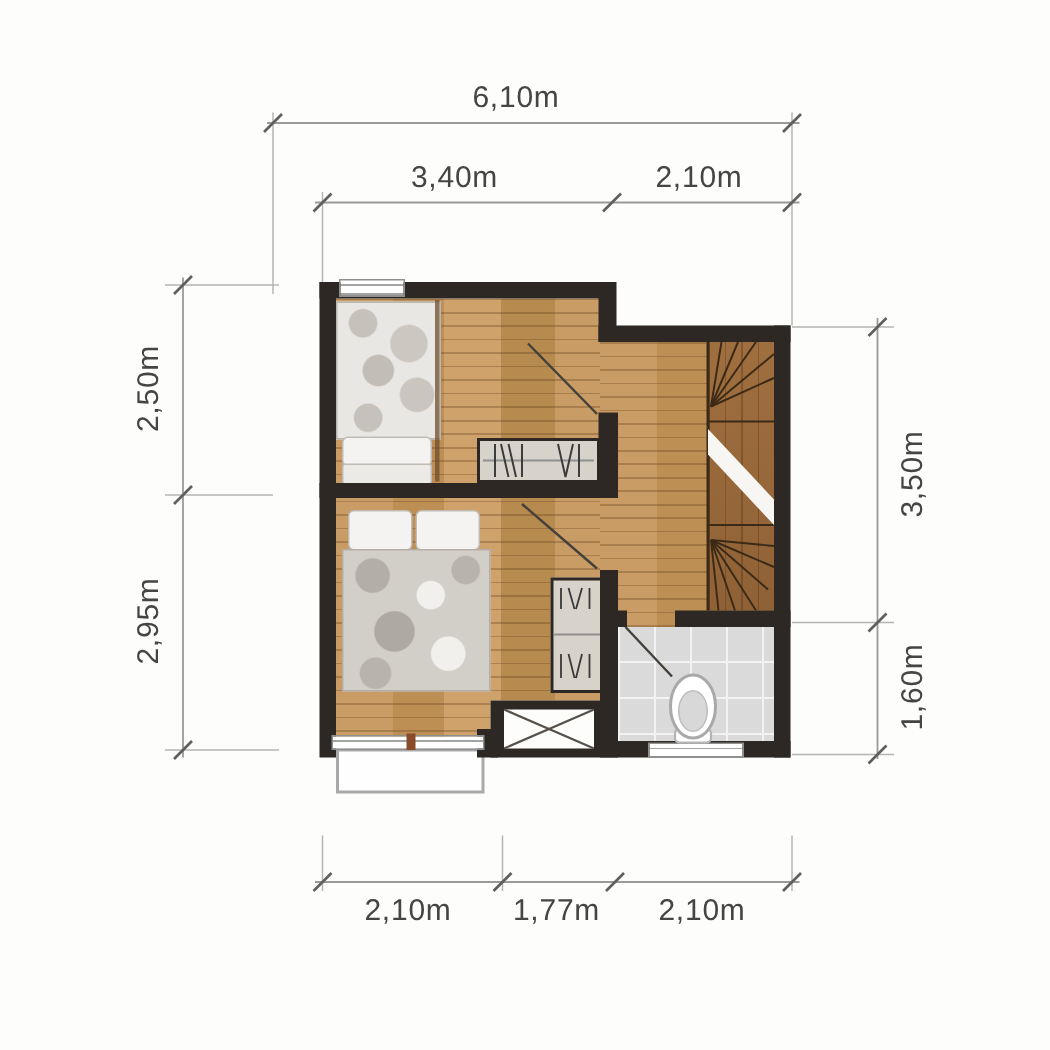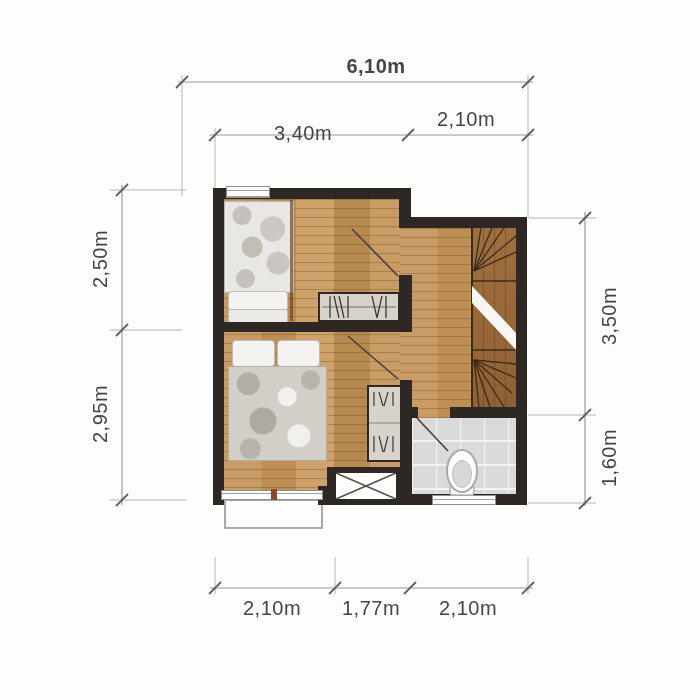--- a/index.html
+++ b/index.html
@@ -199,22 +199,22 @@
       <line x1="579" y1="224" x2="591" y2="212"></line>
         <line x1="579" y1="421" x2="591" y2="409"></line>
         <line x1="579" y1="509" x2="591" y2="497"></line>
       <line x1="209" y1="594" x2="221" y2="582"></line>
         <line x1="329" y1="594" x2="341" y2="582"></line>
         <line x1="404" y1="594" x2="416" y2="582"></line>
         <line x1="522" y1="594" x2="534" y2="582"></line>
     </g>
   </svg>
 
-  <div class="dim-label" style="left:376px;top:66px;font-weight:bold;">6,10m</div>
-  <div class="dim-label" style="left:303px;top:119px;margin-top:14px;">3,40m</div>
+  <div class="dim-label" style="left:344px;top:66px;">6,10m</div>
+  <div class="dim-label" style="left:303px;top:119px;">3,40m</div>
   <div class="dim-label" style="left:466px;top:119px;">2,10m</div>
   <div class="dim-label rot" style="left:100px;top:259px;">2,50m</div>
   <div class="dim-label rot" style="left:100px;top:414px;">2,95m</div>
   <div class="dim-label rot" style="left:609px;top:316px;">3,50m</div>
   <div class="dim-label rot" style="left:609px;top:458px;">1,60m</div>
   <div class="dim-label" style="left:272px;top:608px;">2,10m</div>
   <div class="dim-label" style="left:371px;top:608px;">1,77m</div>
   <div class="dim-label" style="left:468px;top:608px;">2,10m</div>
 
 </div>

